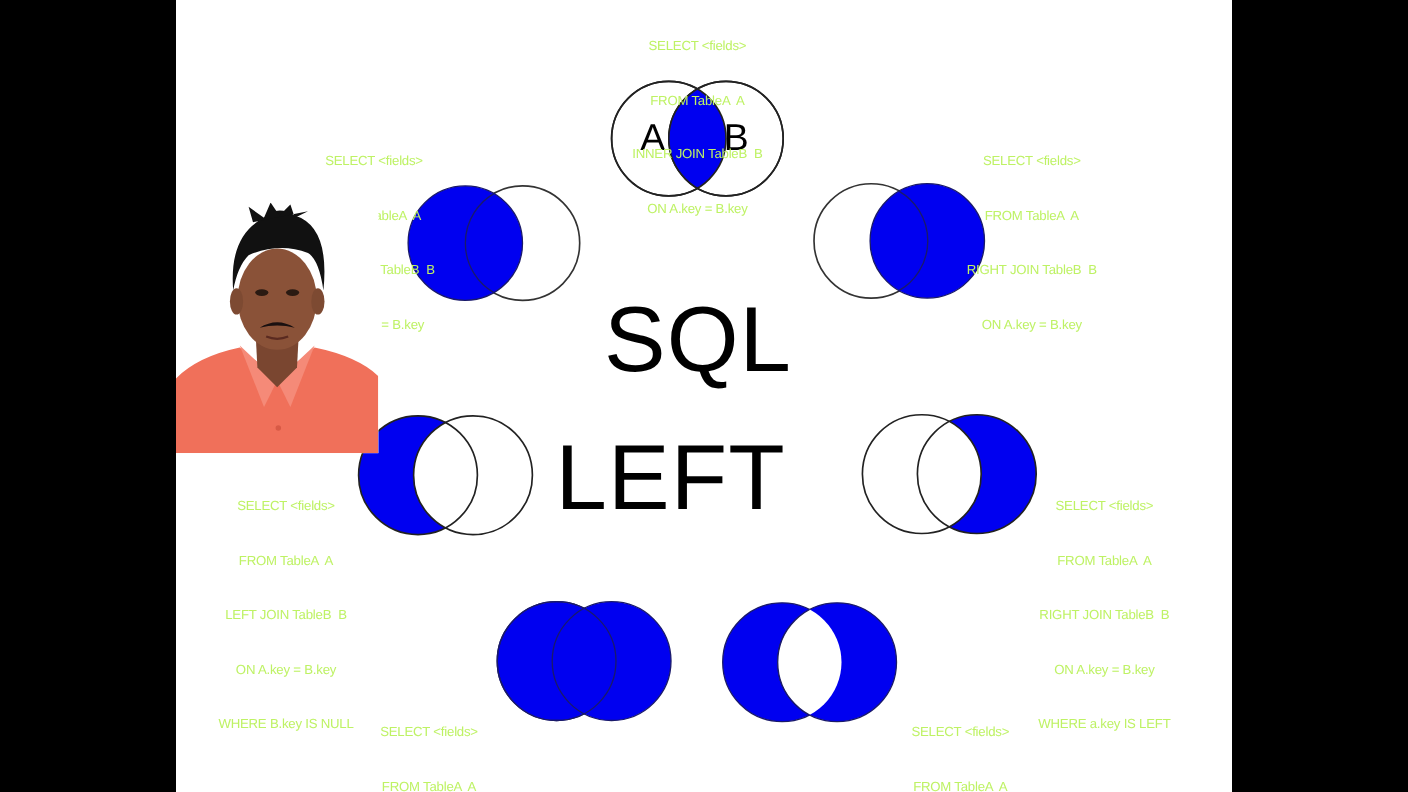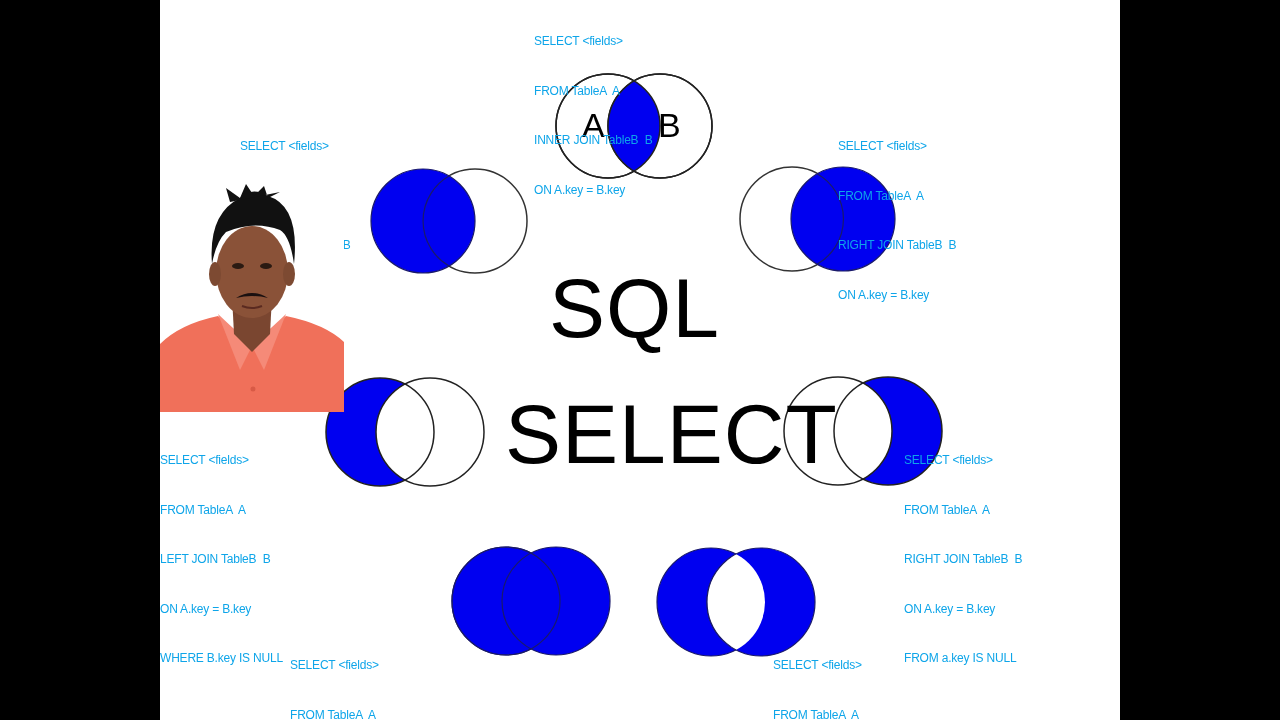--- a/index.html
+++ b/index.html
@@ -11,24 +11,24 @@
     }
     .canvas {
       position: absolute; left: 160px; top: 0; width: 960px; height: 720px;
       background: #ffffff;
     }
     .venn-svg {
       position: absolute; left: 0; top: 0; width: 1280px; height: 720px;
     }
     .sql-block {
       position: absolute;
-      text-align: left;
+      text-align: center;
       font-size: 12px;
       line-height: 16.5px;
-      color: #0ea5e9;
+      color: #bef264;
       white-space: pre;
       letter-spacing: -0.2px;
     }
     .sql-block div { margin: 0; }
     .title-line {
       position: absolute;
       font-size: 84px;
       color: #000000;
       font-weight: normal;
       letter-spacing: 1px;
@@ -111,21 +111,21 @@
     <circle cx="711" cy="602" r="54" fill="#0000f0" stroke="#1a1a6a" stroke-width="1.2"></circle>
     <circle cx="761" cy="602" r="54" fill="#0000f0" stroke="#1a1a6a" stroke-width="1.2"></circle>
     <circle cx="761" cy="602" r="54" fill="#ffffff" stroke="#1a1a6a" stroke-width="1.2" clip-path="url(#clipA_fex)"></circle>
   </g>
 </svg>
 
 <div style="position:absolute; left:582px; top:108px; font-size:34px; color:#000; line-height:1;">A</div>
 <div style="position:absolute; left:658px; top:108px; font-size:34px; color:#000; line-height:1;">B</div>
 
 <div class="title-line" style="left:549px; top:266px;">SQL</div>
-<div class="title-line" style="left:505px; top:392px;">SELECT</div>
+<div class="title-line" style="left:505px; top:392px;">LEFT</div>
 
 <div class="sql-block" style="left:534px; top:0px; width:200px;">
   <div>SELECT &lt;fields&gt;</div>
   <div>FROM TableA  A</div>
   <div>INNER JOIN TableB  B</div>
   <div>ON A.key = B.key</div>
 </div>
 
 <div class="sql-block" style="left:240px; top:105px; width:200px;">
   <div>SELECT &lt;fields&gt;</div>
@@ -147,21 +147,21 @@
   <div>LEFT JOIN TableB  B</div>
   <div>ON A.key = B.key</div>
   <div>WHERE B.key IS NULL</div>
 </div>
 
 <div class="sql-block" style="left:904px; top:419px; width:200px;">
   <div>SELECT &lt;fields&gt;</div>
   <div>FROM TableA  A</div>
   <div>RIGHT JOIN TableB  B</div>
   <div>ON A.key = B.key</div>
-  <div>FROM a.key IS NULL</div>
+  <div>WHERE a.key IS LEFT</div>
 </div>
 
 <div class="sql-block" style="left:290px; top:624px; width:200px;">
   <div>SELECT &lt;fields&gt;</div>
   <div>FROM TableA  A</div>
   
   
 </div>
 
 <div class="sql-block" style="left:773px; top:624px; width:200px;">

